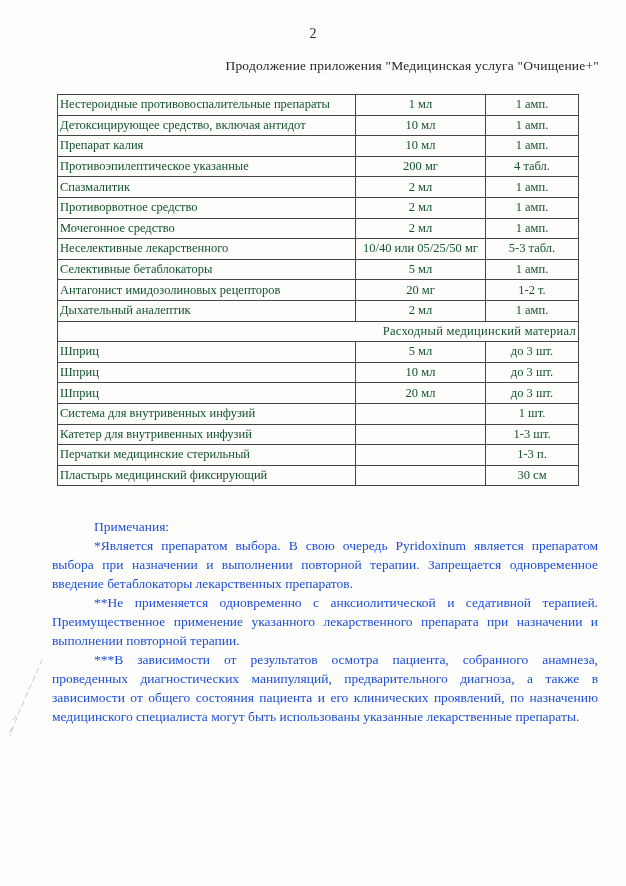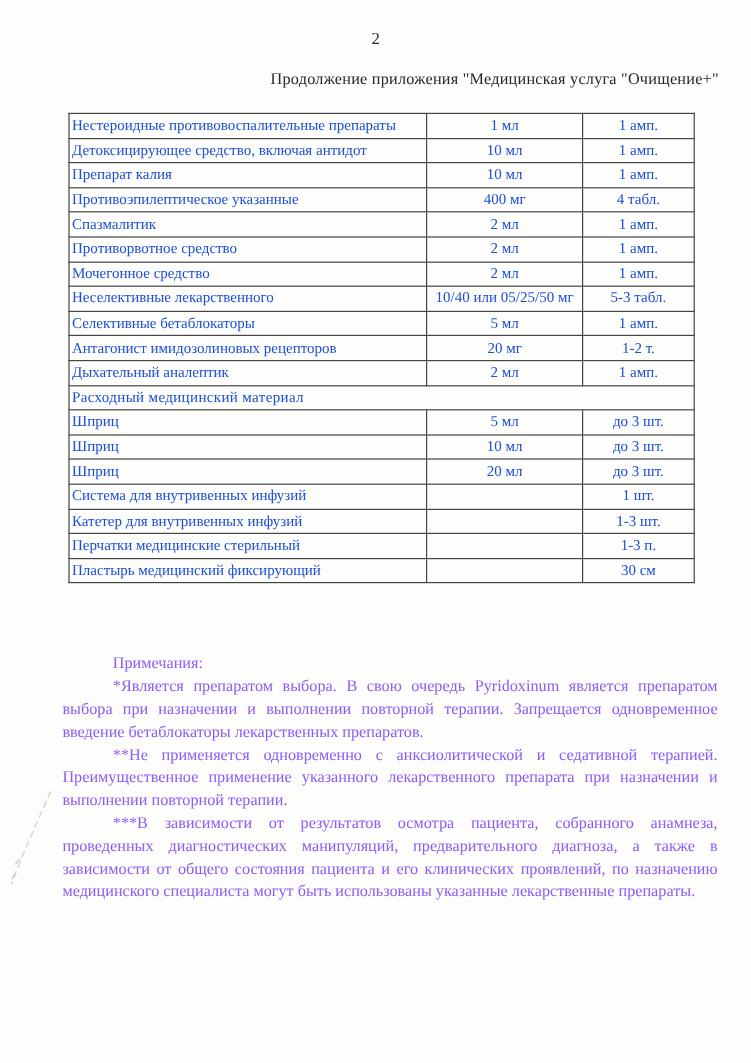--- a/index.html
+++ b/index.html
@@ -30,38 +30,38 @@
     position: absolute; left: 57px; top: 94px; width: 521px;
   }
   table.doc-table {
     border-collapse: collapse;
     width: 521px;
     table-layout: fixed;
   }
   table.doc-table td {
     border: 1px solid #454545;
     font-size: 12.5px;
-    color: #1d4ed8;
+    color: #14532d;
     height: 19.6px;
     padding: 0 2px;
     white-space: nowrap;
     overflow: hidden;
     vertical-align: middle;
   }
   td.c-name { text-align: left; padding-left: 5px; }
   td.c-dose { text-align: center; }
   td.c-qty  { text-align: center; }
   td.c-section {
-    text-align: left;
+    text-align: right;
     font-size: 13px;
     letter-spacing: 0.3px;
   }
   .notes {
-    position: absolute; left: 52px; top: 543px; width: 546px;
-    font-size: 13.5px; line-height: 19px; color: #8b5cf6;
+    position: absolute; left: 52px; top: 517px; width: 546px;
+    font-size: 13.5px; line-height: 19px; color: #1d4ed8;
   }
   .notes p {
     margin: 0;
     text-align: justify;
     text-indent: 42px;
   }
   .notes p.notes-title { text-align: left; }
   .scan-artifact {
     position: absolute; left: 2px; top: 658px;
     opacity: 0.55;
@@ -94,21 +94,21 @@
           <td class="c-dose">10 мл</td>
           <td class="c-qty">1 амп.</td>
         </tr>
         <tr>
           <td class="c-name">Препарат калия</td>
           <td class="c-dose">10 мл</td>
           <td class="c-qty">1 амп.</td>
         </tr>
         <tr>
           <td class="c-name">Противоэпилептическое указанные</td>
-          <td class="c-dose">400 мг</td>
+          <td class="c-dose">200 мг</td>
           <td class="c-qty">4 табл.</td>
         </tr>
         <tr>
           <td class="c-name">Спазмалитик</td>
           <td class="c-dose">2 мл</td>
           <td class="c-qty">1 амп.</td>
         </tr>
         <tr>
           <td class="c-name">Противорвотное средство</td>
           <td class="c-dose">2 мл</td>

